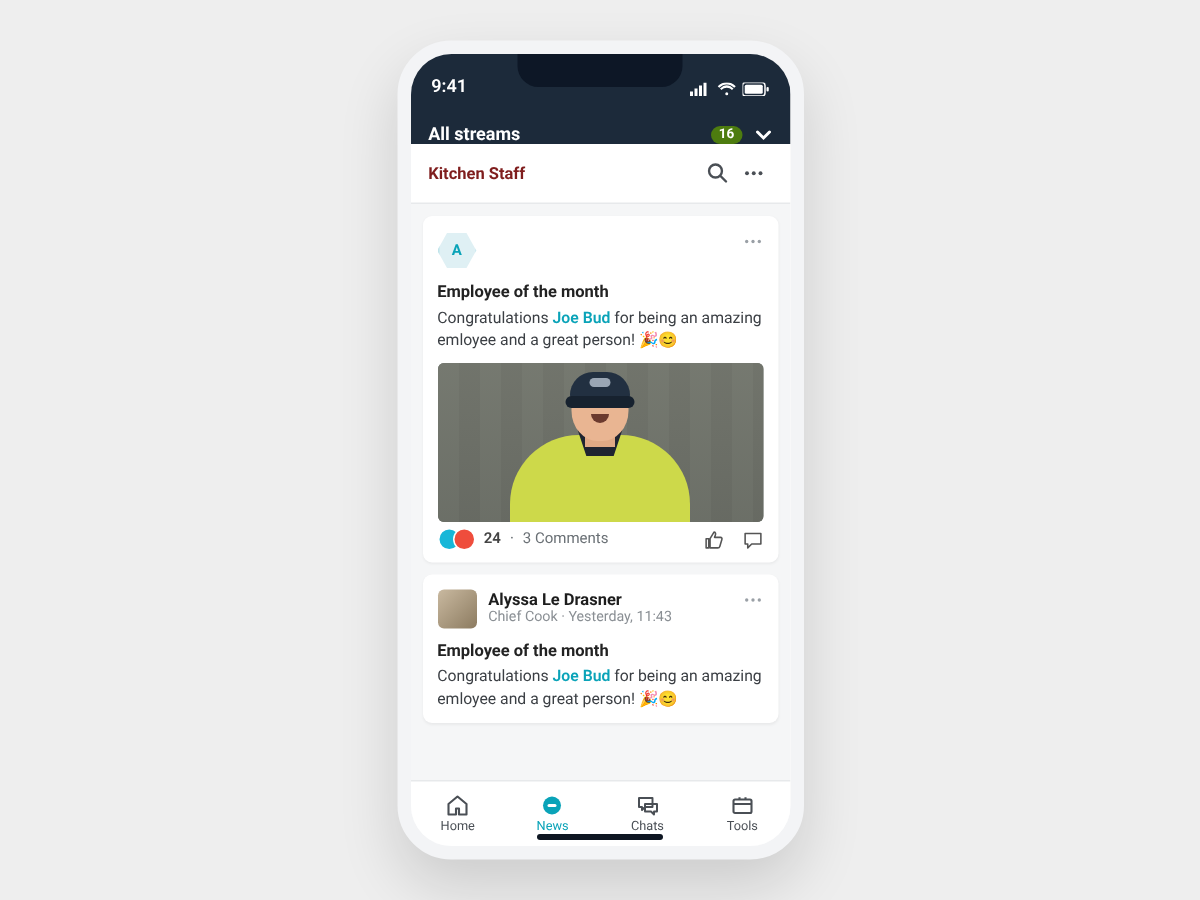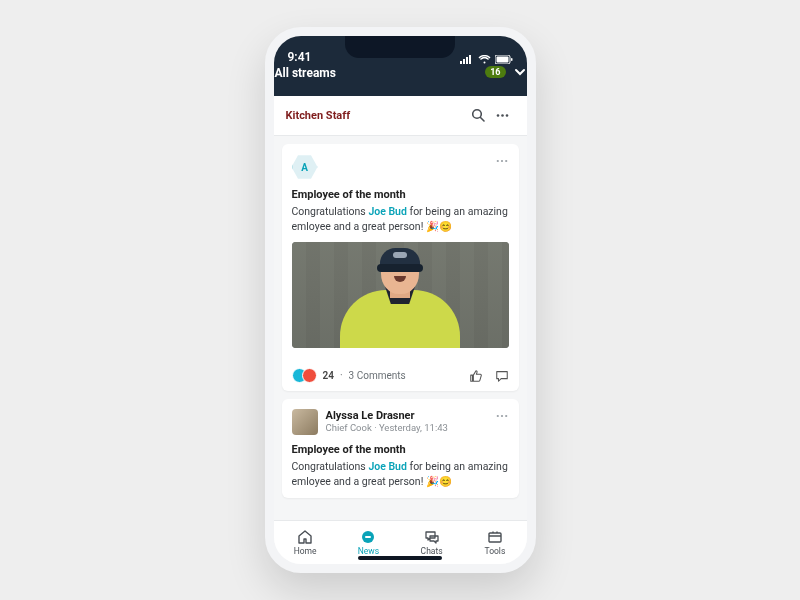--- a/index.html
+++ b/index.html
@@ -8,21 +8,21 @@
     width: 271px; height: 546px; background: #fff; border-radius: 36px; box-shadow: 0 18px 40px rgba(0,0,0,0.14); overflow: hidden; position: relative;
     border: 9px solid #f3f4f6;
   }
   .screen { position: absolute; inset: 0; background: #f5f6f7; display: flex; flex-direction: column; }
   .notch { position: absolute; top: 0; left: 50%; transform: translateX(-50%); width: 110px; height: 22px; background: #0d1726; border-bottom-left-radius: 14px; border-bottom-right-radius: 14px; z-index: 10; }
   
   .statusbar { background: #1c2a3a; color: #fff; height: 30px; display: flex; align-items: flex-end; justify-content: space-between; padding: 0 14px 2px; font-size: 12px; font-weight: 600; }
   .status-icons { display: flex; gap: 4px; align-items: center; }
   .status-icons svg { display: block; }
   
-  .streamsbar { background: #1c2a3a; color: #fff; height: 30px; display: flex; align-items: flex-start; gap: 8px; padding: 0 1px; font-size: 12px; font-weight: 700; }
+  .streamsbar { background: #1c2a3a; color: #fff; height: 30px; display: flex; align-items: flex-end; gap: 8px; padding: 0 12px; font-size: 12px; font-weight: 700; }
   .streamsbar .spacer { flex: 1; }
   .badge { background: #4d7c0f; color:#fff; font-size: 9px; font-weight:700; padding: 1px 5px; border-radius: 8px; }
   
   .channelheader { background: #fff; height: 40px; display:flex; align-items:center; padding: 0 12px; border-bottom: 1px solid #e7e9eb; }
   .channelheader .title { font-size: 11px; font-weight:700; color:#7f1d1d; flex:1; }
   .icon-btn { width: 24px; height:24px; display:flex;align-items:center;justify-content:center; color:#555; }
   .feed { flex:1; overflow:hidden; padding: 8px 8px 0; display:flex; flex-direction:column; gap:8px; }
   .card { background:#fff; border-radius:6px; box-shadow: 0 1px 2px rgba(0,0,0,0.05); padding: 10px 10px 8px; font-size:11px; color:#222; }
   .post-head { display:flex; gap:8px; align-items:flex-start; }
   .avatar-hex { width:26px;height:26px; display:flex;align-items:center;justify-content:center; }
@@ -43,21 +43,21 @@
   }
   .person { position:absolute; left:50%; bottom:-4px; transform:translateX(-50%); width:120px; height:110px; }
   .torso { position:absolute; bottom:0; left:0; width:120px; height:62px; background:#cdd94a; border-top-left-radius:46px; border-top-right-radius:46px; }
   .collar { position:absolute; bottom:48px; left:50%; transform:translateX(-50%); width:30px;height:18px; background:#1f2430; clip-path: polygon(0 0,100% 0,80% 100%,20% 100%); }
   .neck { position:absolute; bottom:54px; left:50%; transform:translateX(-50%); width:20px;height:14px; background:#e0a985; }
   .head { position:absolute; bottom:58px; left:50%; transform:translateX(-50%); width:38px;height:44px; background:#e9b592; border-radius:50% 50% 46% 46%; }
   .mouth { position:absolute; top:26px; left:50%; transform:translateX(-50%); width:12px;height:6px; background:#6b3a2e; border-radius:0 0 8px 8px; }
   .cap-crown { position:absolute; top:-2px; left:50%; transform:translateX(-50%); width:40px;height:20px; background:#223041; border-radius:20px 20px 6px 6px; }
   .cap-brim { position:absolute; top:14px; left:50%; transform:translateX(-50%); width:46px; height:8px; background:#17222f; border-radius:5px; }
   .cap-logo { position:absolute; top:4px; left:50%; transform:translateX(-50%); width:14px;height:6px; border-radius:3px; background:#9aa6b4; }
-  .reactions { display:flex; align-items:center; gap:6px; margin-top:20px; font-size:10px; color:#6a7075; }
+  .reactions { display:flex; align-items:center; gap:6px; margin-top:4px; font-size:10px; color:#6a7075; }
   .react-icons { display:flex; }
   .react-circle { width:13px;height:13px;border-radius:50%; border:1.5px solid #fff; box-sizing:content-box; }
   .rc1{ background:#18b7d8; }
   .rc2{ background:#ef4d3c; margin-left:-5px; }
   .react-count { font-weight:600; color:#444; }
   .react-right { margin-left:auto; display:flex; gap:12px; color:#666; }
   .attach { border:1px solid #e6e8ea; border-radius:4px; padding:7px 8px; margin-top:8px; display:flex; align-items:center; gap:8px; font-size:11px; color:#333; }
   .folder-icon { width:16px;height:12px;background:#f5b93e;border-radius:2px; position:relative; }
   .folder-icon::before{ content:""; position:absolute;top:-3px;left:0;width:7px;height:3px;background:#f5b93e;border-radius:1px 1px 0 0; }
   

